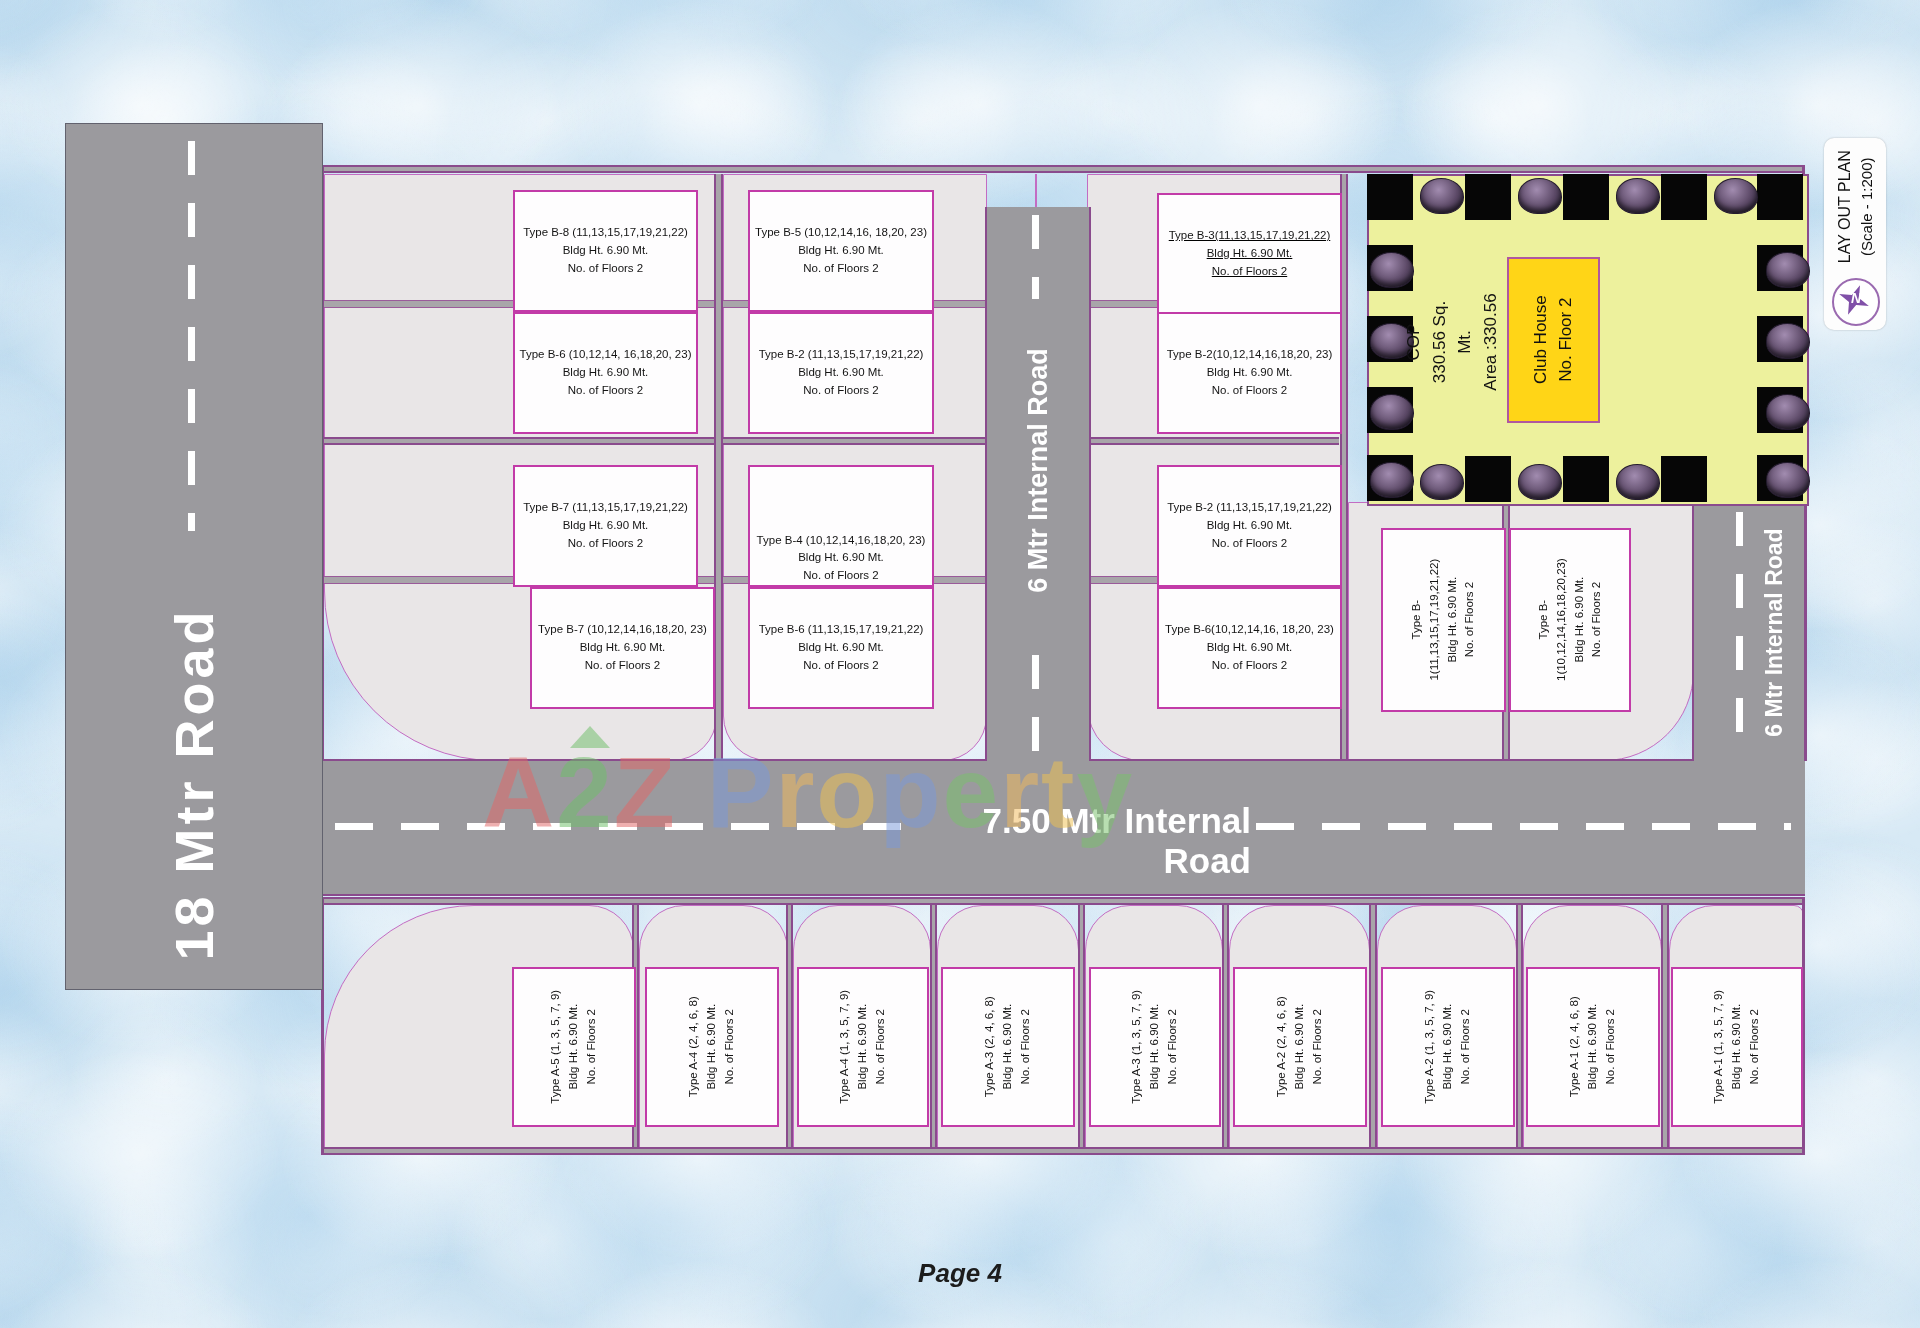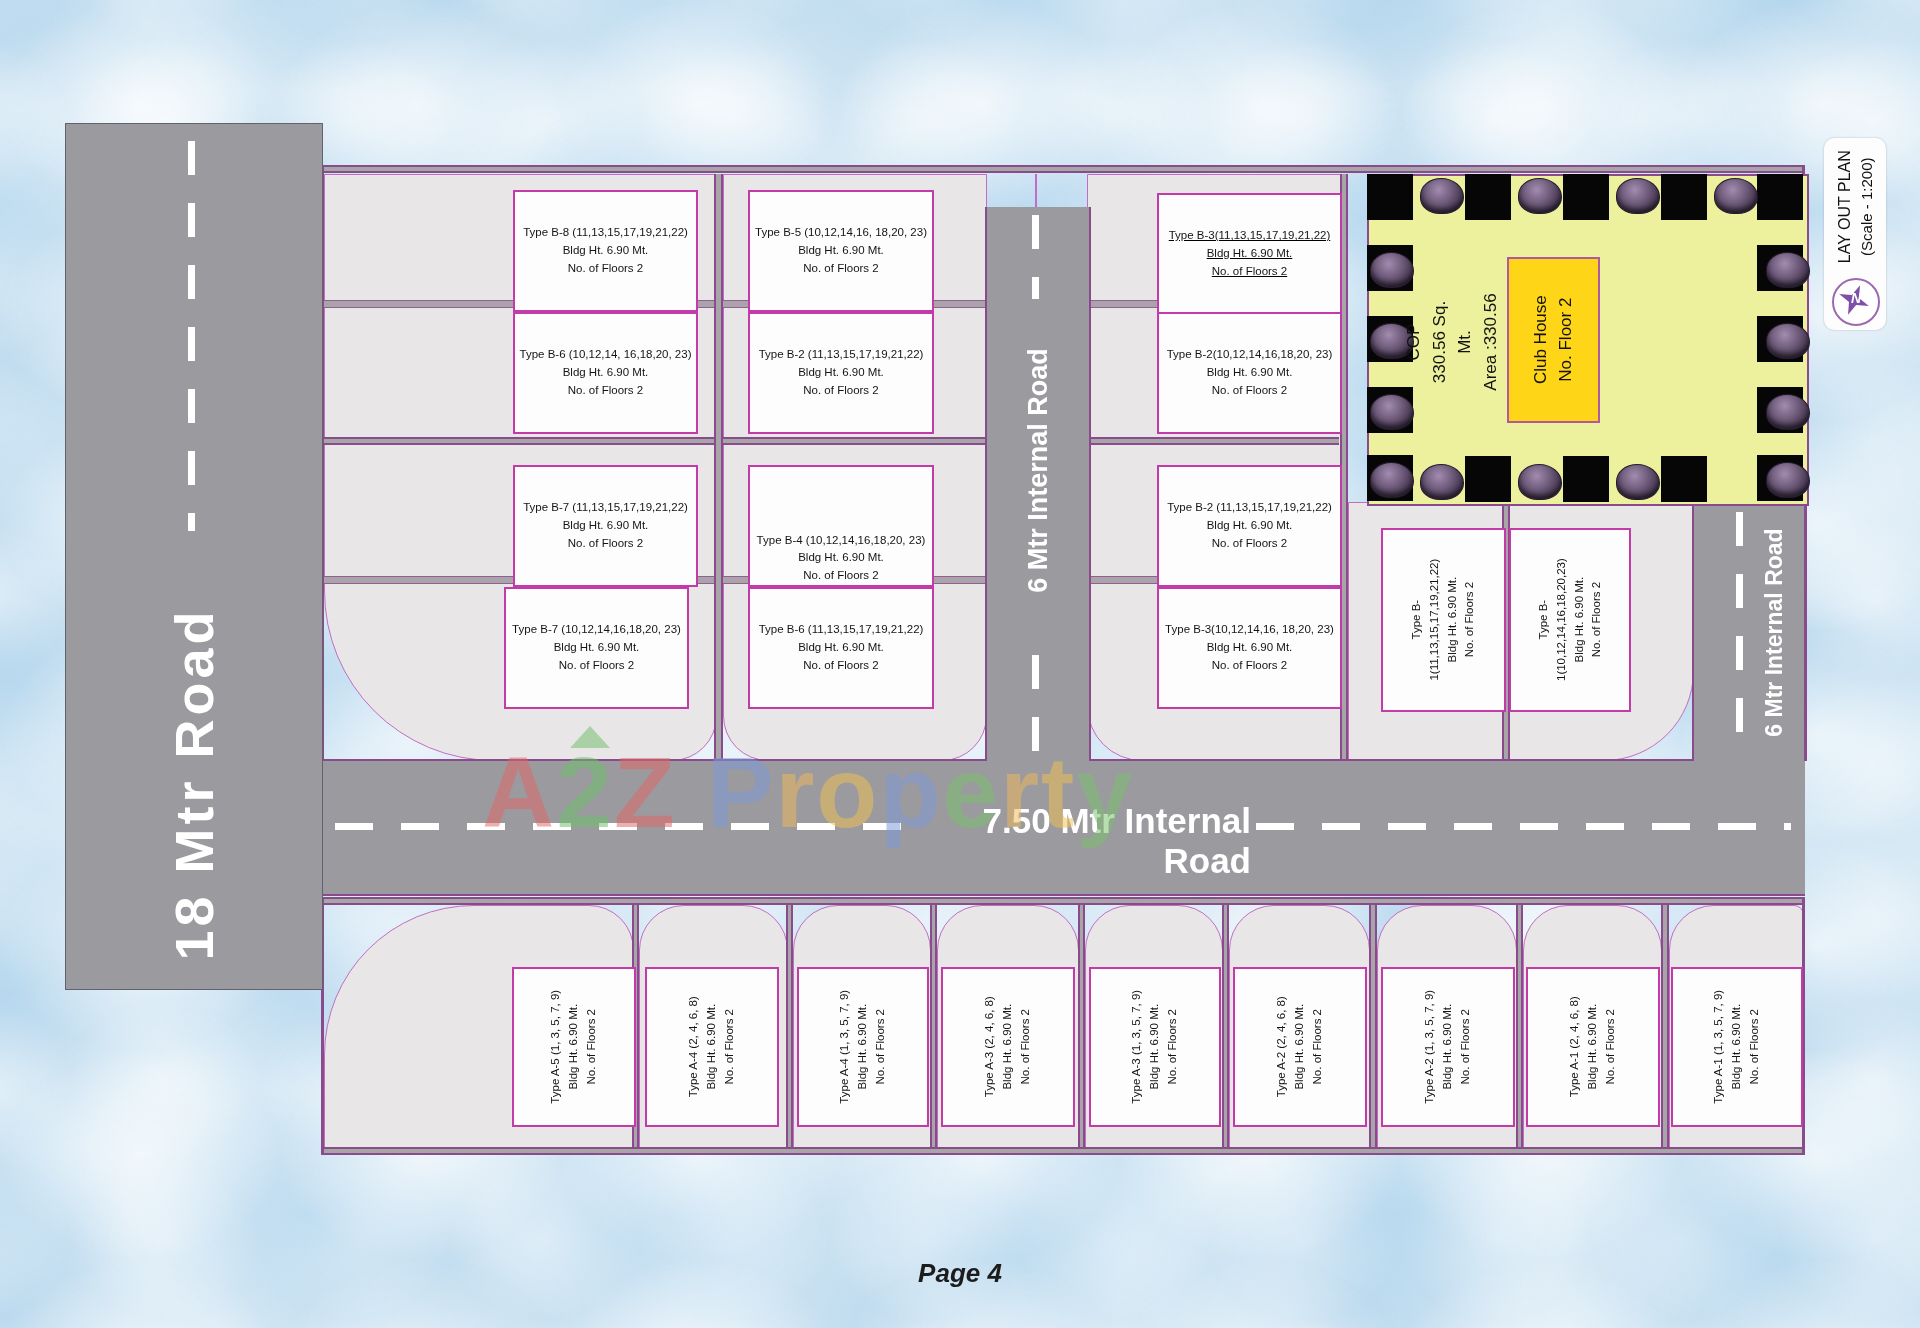--- a/index.html
+++ b/index.html
@@ -130,21 +130,21 @@
         <div>No. of Floors 2</div>
       </div>
   </div>
   <div class="fp" style="left:513px;top:465px;width:181px;height:118px;">
     <div class="tx">
         <div>Type B-7 (11,13,15,17,19,21,22)</div>
         <div>Bldg Ht.  6.90 Mt.</div>
         <div>No. of Floors 2</div>
       </div>
   </div>
-  <div class="fp" style="left:504px;top:587px;width:181px;height:118px;">
+  <div class="fp" style="left:530px;top:587px;width:181px;height:118px;">
     <div class="tx">
         <div>Type B-7 (10,12,14,16,18,20, 23)</div>
         <div>Bldg Ht.  6.90 Mt.</div>
         <div>No. of Floors 2</div>
       </div>
   </div>
   <div class="fp" style="left:748px;top:465px;width:182px;height:118px;align-items:flex-end;">
     <div class="tx">
         <div>Type B-4 (10,12,14,16,18,20, 23)</div>
         <div>Bldg Ht.  6.90 Mt.</div>
@@ -160,21 +160,21 @@
   </div>
   <div class="fp" style="left:1157px;top:465px;width:181px;height:118px;">
     <div class="tx">
         <div>Type B-2 (11,13,15,17,19,21,22)</div>
         <div>Bldg Ht.  6.90 Mt.</div>
         <div>No. of Floors 2</div>
       </div>
   </div>
   <div class="fp" style="left:1157px;top:587px;width:181px;height:118px;">
     <div class="tx">
-        <div>Type B-3(10,12,14,16, 18,20, 23)</div>
+        <div>Type B-6(10,12,14,16, 18,20, 23)</div>
         <div>Bldg Ht.  6.90 Mt.</div>
         <div>No. of Floors 2</div>
       </div>
   </div>
 
   <div class="fp" style="left:1381px;top:528px;width:121px;height:180px;">
     <div class="tx rot" style="width:174px;">
         <div>Type B-1(11,13,15,17,19,21,22)</div>
         <div>Bldg Ht.  6.90 Mt.</div>
         <div>No. of Floors 2</div>

